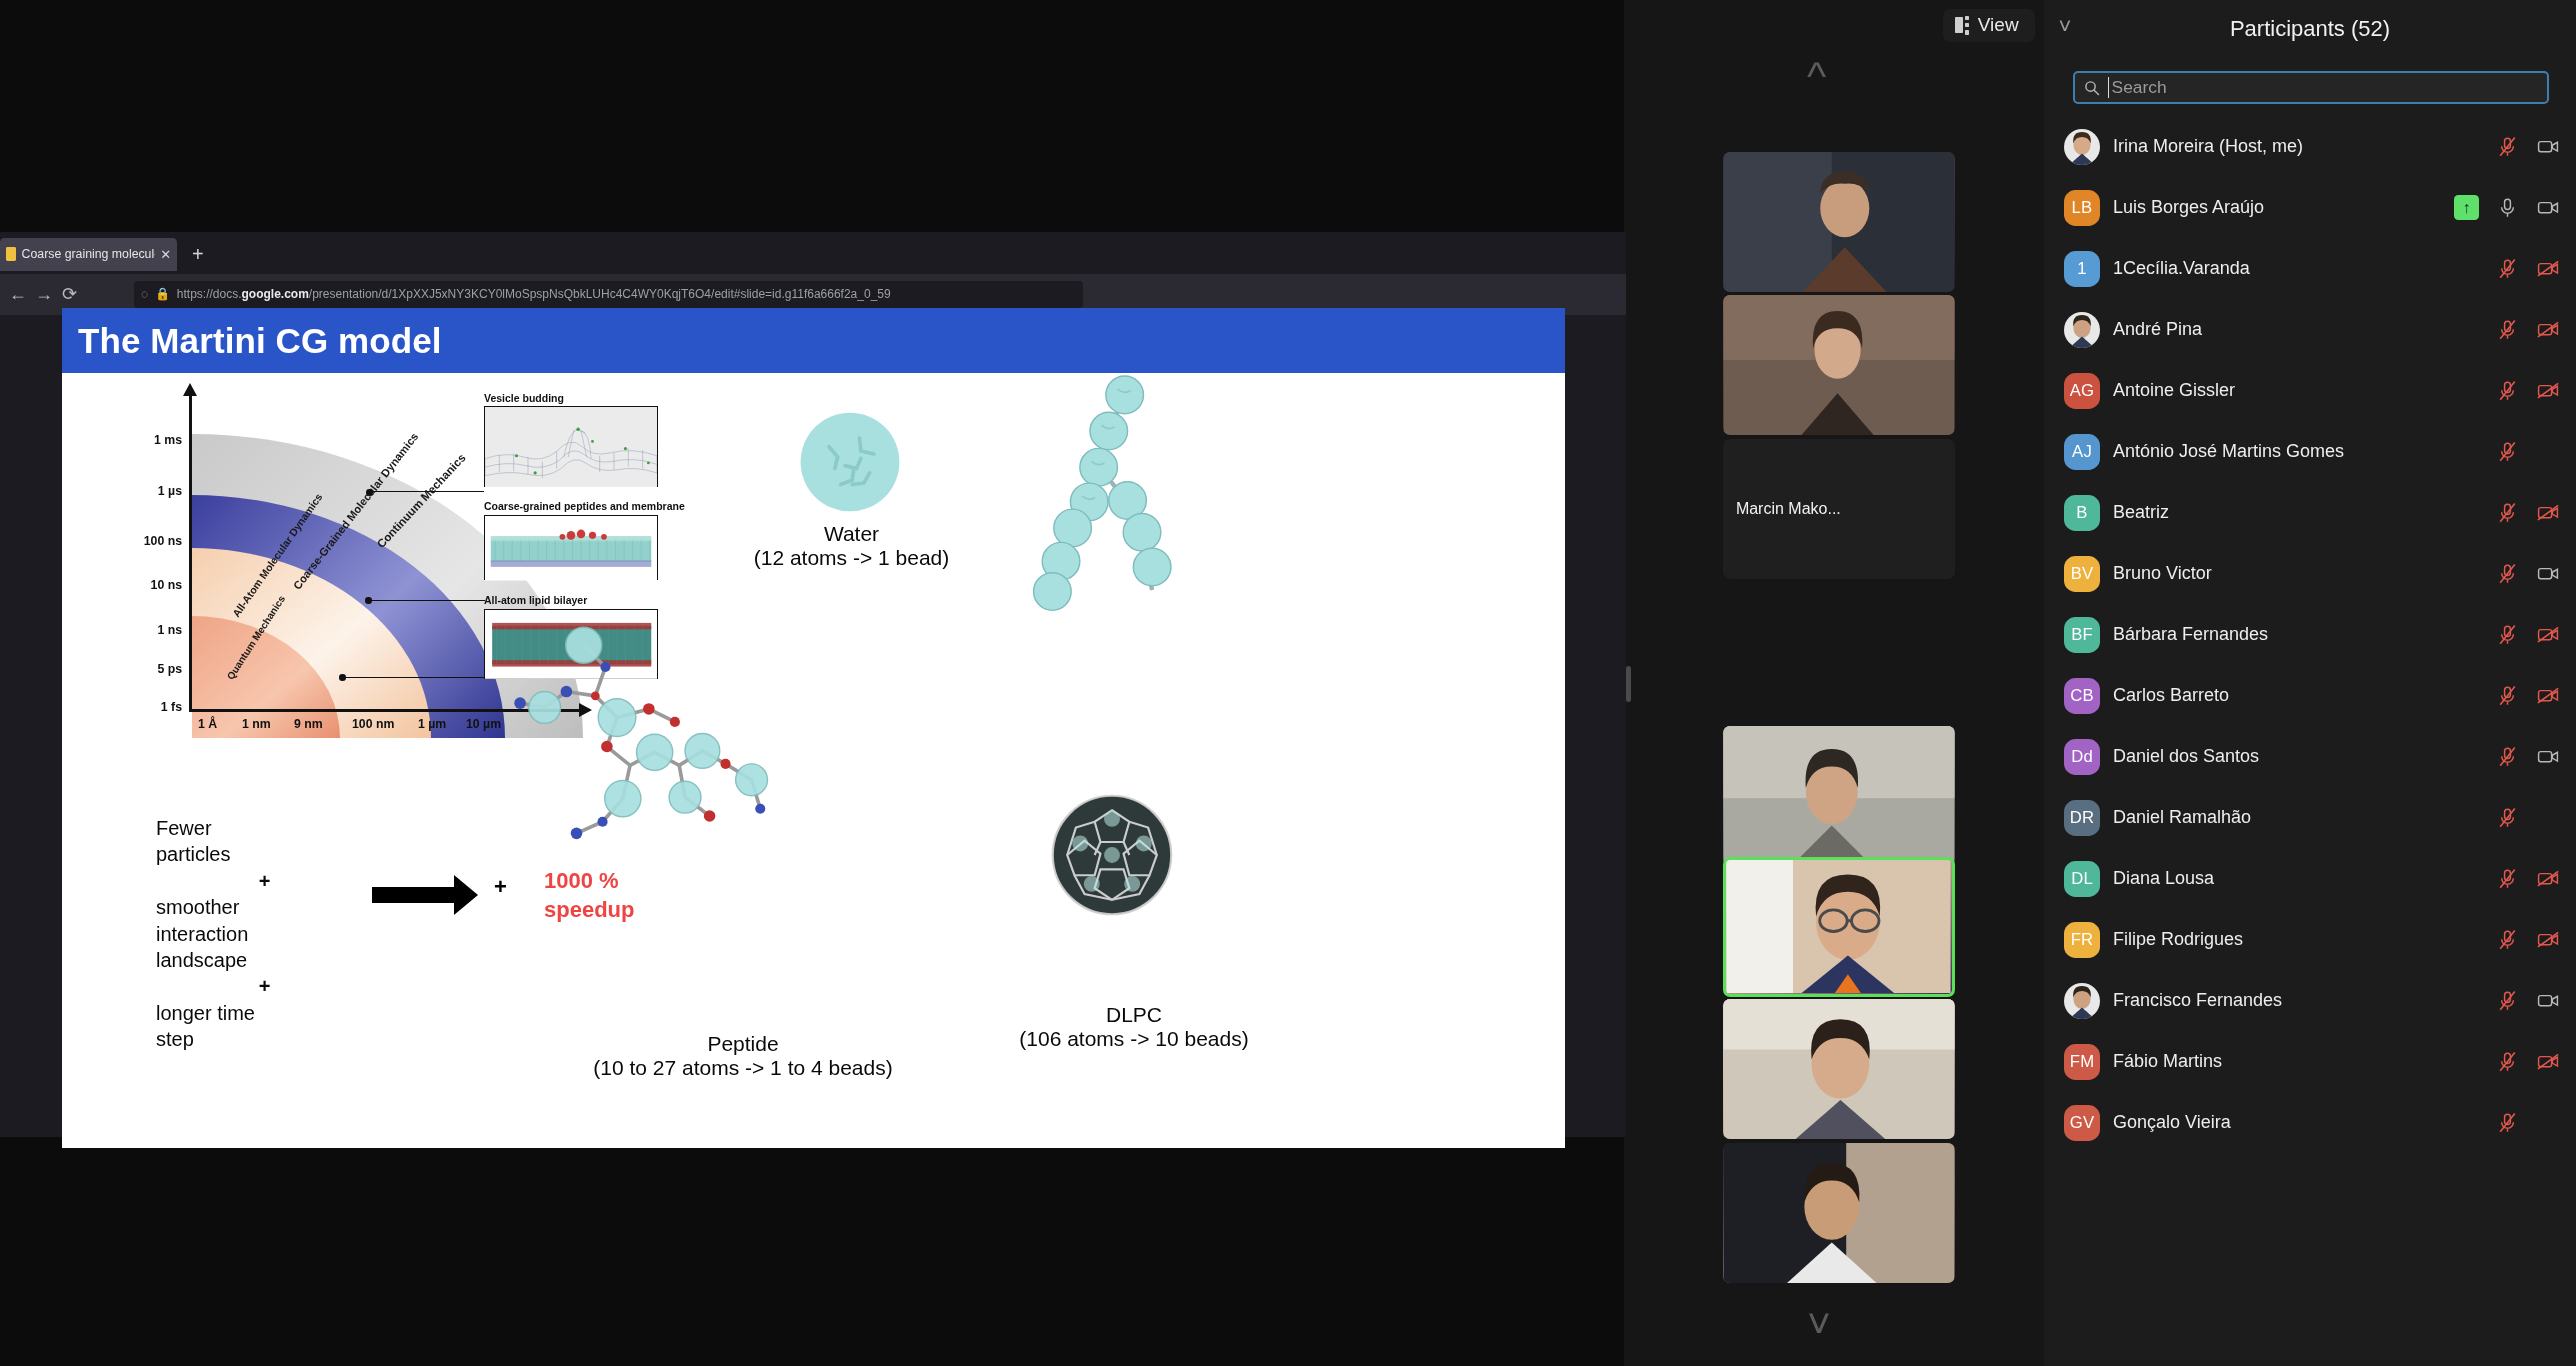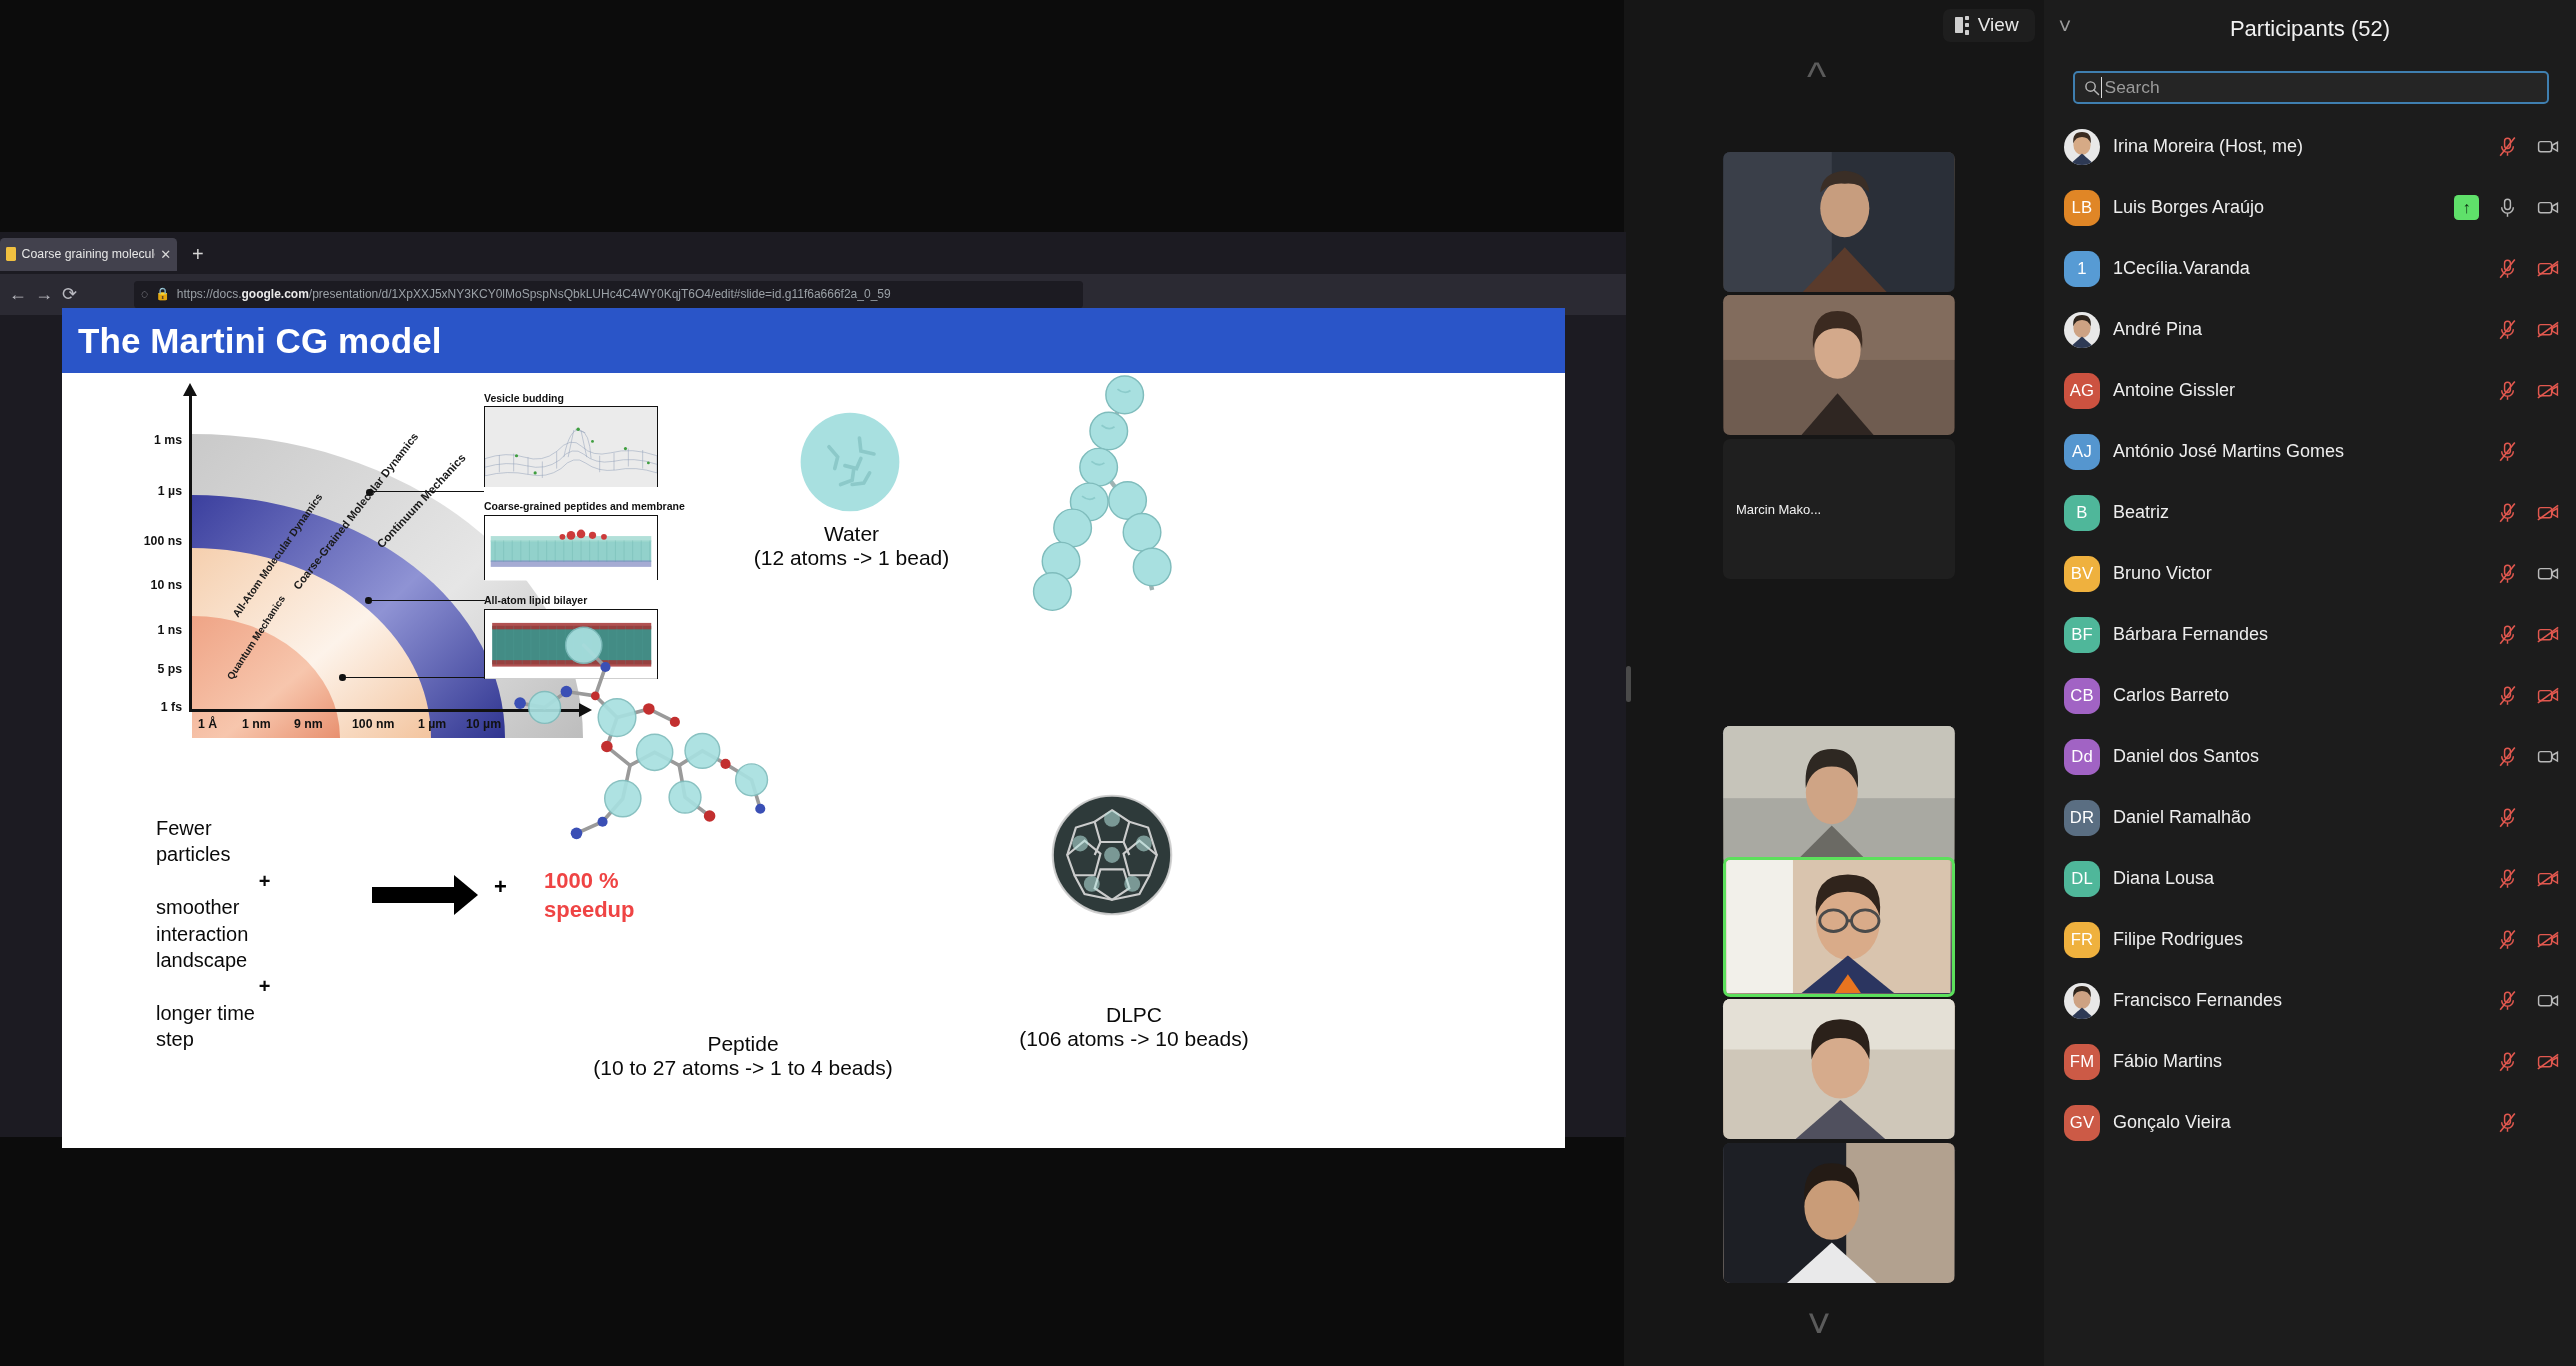--- a/index.html
+++ b/index.html
@@ -129,21 +129,21 @@
   
   .filmstrip { position: absolute; left: 1720px; top: 0; width: 239px; height: 1367px; }
   .chev { position: absolute; left: 87px; color: #5b5b5b; font-size: 41px; line-height: 1; user-select: none; }
   .chev-up { top: 56px; }
   .chev-down { top: 1304px; }
   .vtile {
     position: absolute; left: 2.9px; width: 232px; height: 140px;
     border-radius: 7.2px; overflow: hidden; background: #222;
   }
   .vtile.named { background: #1f1f1f; display: flex; align-items: center; justify-content: flex-start; padding-left: 13px; }
-  .vtile .vname { color: #f2f2f2; font-size: 13px; white-space: nowrap; }
+  .vtile .vname { color: #f2f2f2; font-size: 16px; white-space: nowrap; }
   .vtile.active { border: 3.6px solid #5ce05c; }
 
   
   .ph1 { background: linear-gradient(160deg,#2b3340 0%,#4e4236 45%,#1b1a1a 100%); }
   .ph2 { background: linear-gradient(160deg,#6b5b52 0%,#3a2f2b 50%,#241d1b 100%); }
   .ph3 { background: linear-gradient(160deg,#b9bcc0 0%,#6d6a62 50%,#2f2c29 100%); }
   .ph4 { background: linear-gradient(150deg,#efe4d6 0%,#c9ad92 40%,#3b3450 100%); }
   .ph5 { background: linear-gradient(150deg,#e3e6e4 0%,#b6a694 45%,#4b4a55 100%); }
   .ph6 { background: linear-gradient(160deg,#2a2e3a 0%,#9a8d82 55%,#161515 100%); }
 
@@ -154,21 +154,21 @@
   }
   .panel-head { position: relative; height: 61px; }
   .panel-collapse { position: absolute; left: 14.5px; top: 16px; color: #9c9c9c; font-size: 22px; line-height: 22px; }
   .panel-title {
     position: absolute; left: 0; right: 0; top: 16px; text-align: center;
     color: #f1f1f1; font-size: 22px; font-weight: 400;
   }
   .search-wrap {
     position: absolute; left: 29px; top: 71px; width: 476px; height: 33px;
     background: #252525; border: 2.2px solid #3f7fb0; border-radius: 5px;
-    display: flex; align-items: center; gap: 1px; padding: 0 8.7px;
+    display: flex; align-items: center; gap: 8px; padding: 0 8.7px;
   }
   .search-icon { color: #b4b4b4; font-size: 15px; line-height: 15px; }
   .search-input {
     flex: 1 1 auto; background: transparent; border: 0; outline: none;
     color: #e9e9e9; font-size: 17.4px; font-family: "Liberation Sans", sans-serif;
     border-left: 1.4px solid #dcdcdc; padding-left: 2.9px;
   }
   .search-input::placeholder { color: #9b9b9b; }
 
   .plist { position: absolute; left: 0; top: 116px; width: 532px; height: 1251px; overflow: hidden; }

